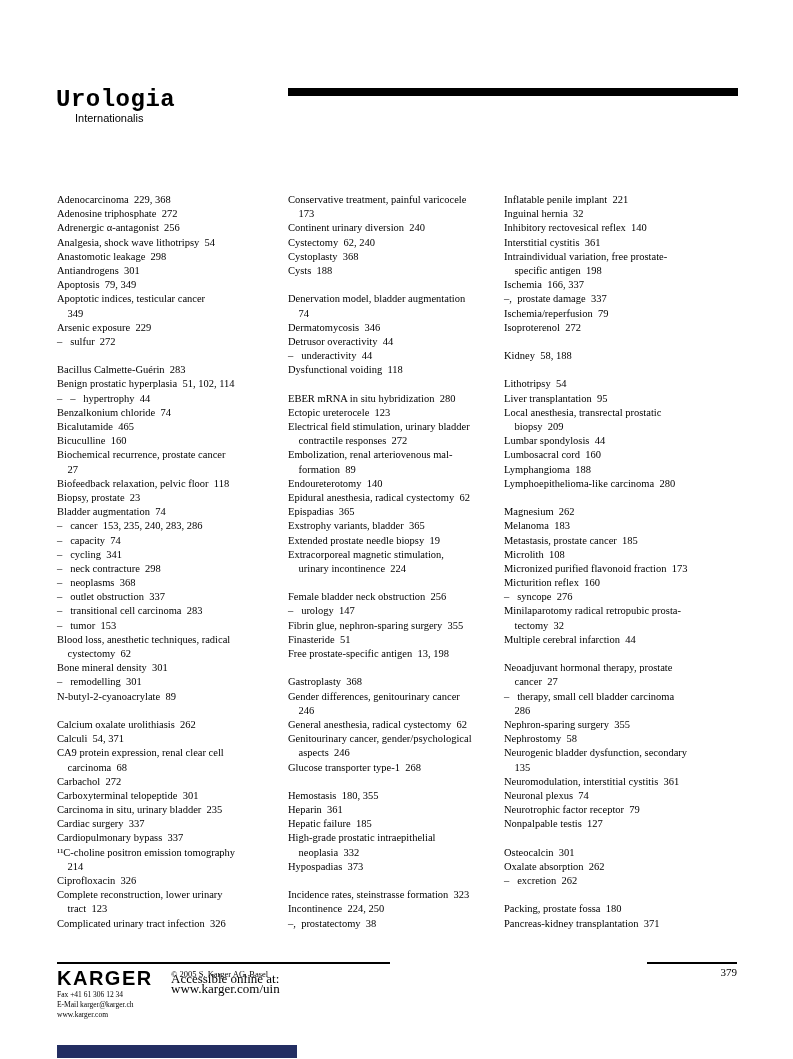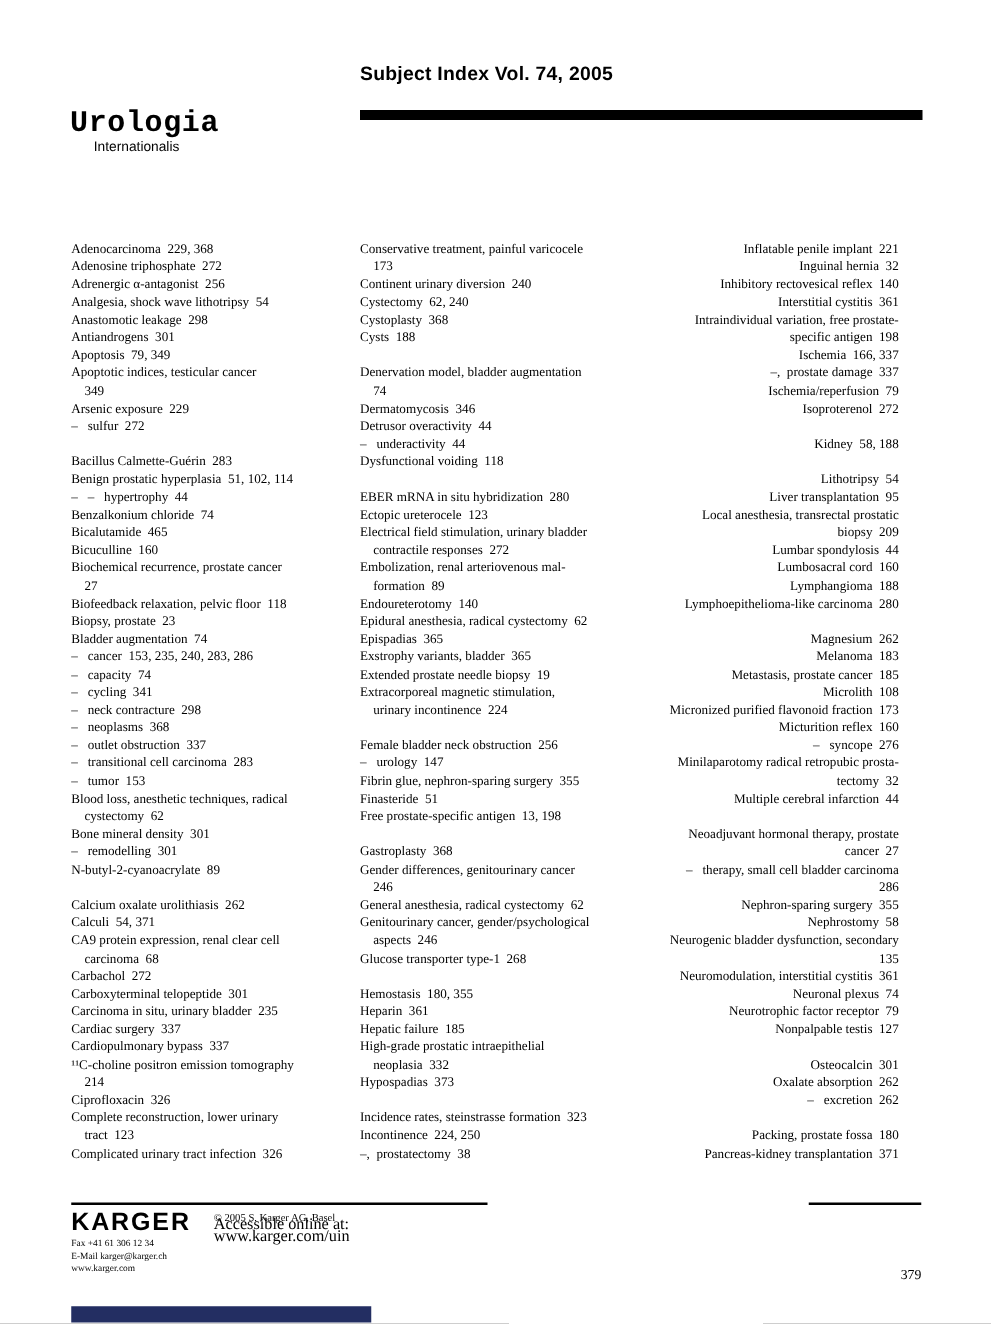--- a/index.html
+++ b/index.html
@@ -29,42 +29,42 @@
     font-weight: 700; font-size: 15.5px; letter-spacing: 0.2px;
   }
   .title-rule {
     position: absolute; left: 288px; top: 88px;
     width: 450px; height: 8px;
   }
   
   .col { position: absolute; top: 193px; width: 230px; }
   .col-1 { left: 57px; }
   .col-2 { left: 288px; font-family: Liberation Serif, serif; }
-  .col-3 { left: 489px; text-align: right; }
+  .col-3 { left: 504px; }
   .line {
     height: 14.19px; line-height: 14.19px;
     font-size: 10.5px;
     white-space: pre;
   }
   
   .rule { position: absolute; height: 1.5px; background: #000; }
   .rule-left  { left: 57px;  top: 962px; width: 333px; }
   .rule-right { left: 647px; top: 962px; width: 90px; }
   .karger {
     position: absolute; left: 57px; top: 967px;
     font-family: "Liberation Sans", sans-serif;
     font-weight: 700; font-size: 20px; letter-spacing: 1.5px;
   }
   .copyright {
     position: absolute; left: 171px; top: 969px;
     font-size: 8.5px;
   }
   .pageno {
     position: absolute; top: 966px; left: 647px; width: 90px;
-    text-align: right; font-size: 11px; margin-top: 48px;
+    text-align: right; font-size: 11px;
   }
   .contact {
     position: absolute; left: 57px; top: 990px;
     font-size: 7.5px; line-height: 10px;
   }
   .online {
     position: absolute; left: 171px; top: 974px;
     font-size: 13px; line-height: 10px;
   }
   .bottom-bar {
@@ -73,21 +73,20 @@
   }
 </style>
 </head>
 <body>
 
 <div class="page">
 
   <div class="logo-1">Urologia</div>
   <div class="logo-2">Internationalis</div>
 
-  <h1 class="title">Subject Index Vol. 74, 2005</h1>
   <div class="title-rule" style="background: rgb(0, 0, 0);"></div>
 
   <main>
     <div class="col col-1">
         <div class="line">Adenocarcinoma  229, 368</div>
         <div class="line">Adenosine triphosphate  272</div>
         <div class="line">Adrenergic α-antagonist  256</div>
         <div class="line">Analgesia, shock wave lithotripsy  54</div>
         <div class="line">Anastomotic leakage  298</div>
         <div class="line">Antiandrogens  301</div>

